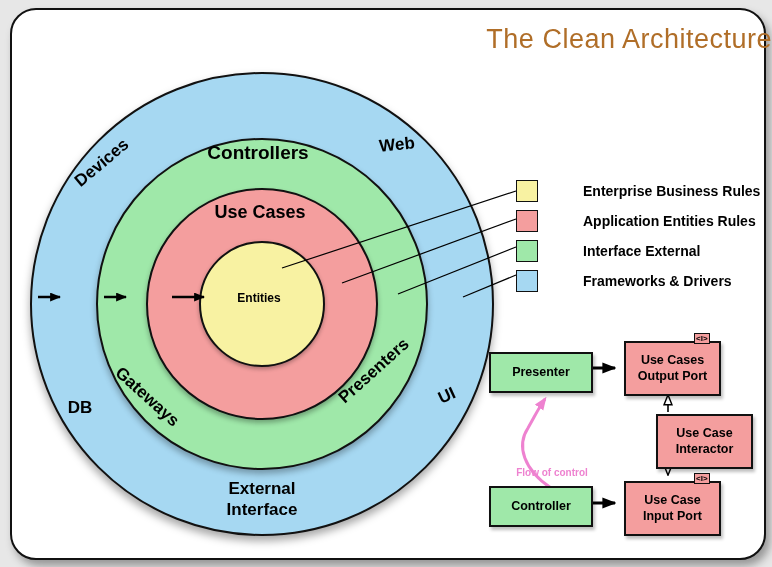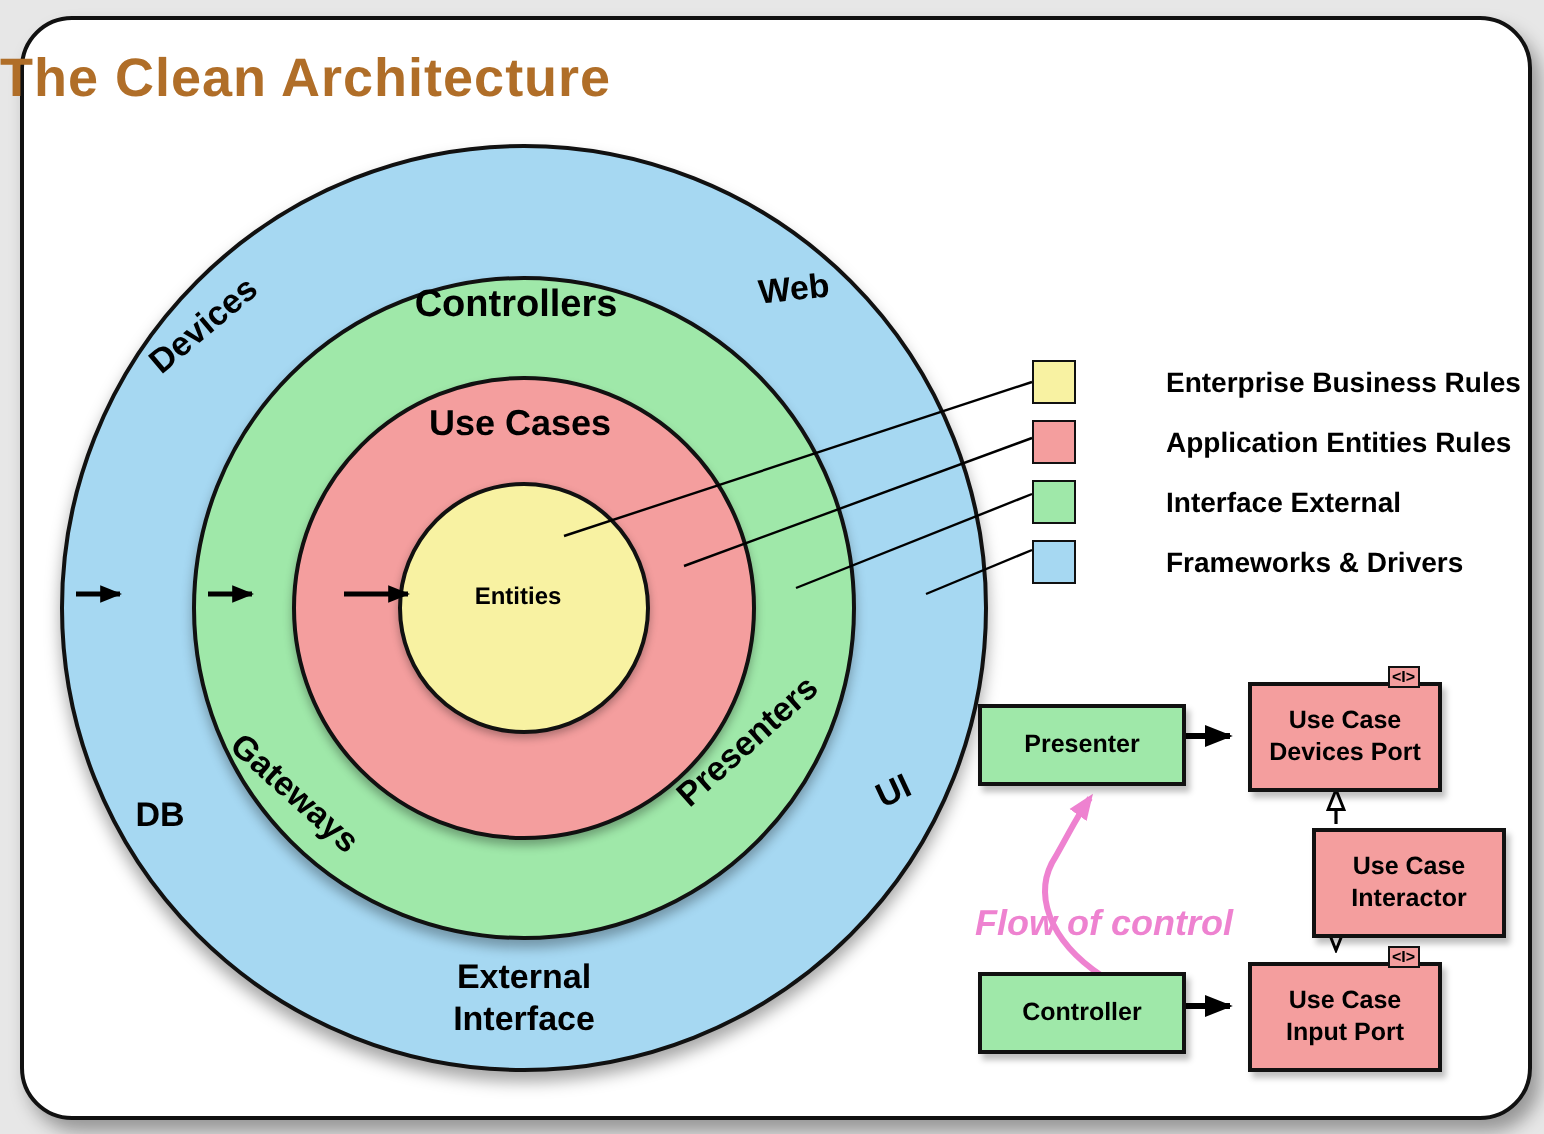--- a/index.html
+++ b/index.html
@@ -10,22 +10,22 @@
     background:#ffffff; border:2px solid #111; border-radius:26px;
     box-shadow: 4px 6px 9px rgba(0,0,0,0.35);
   }
   .circle { position:absolute; border-radius:50%; border:2px solid #111; }
   .c-blue   { left:30px;  top:72px;  width:460px; height:460px; background:var(--blue);   box-shadow:0 5px 8px rgba(0,0,0,0.35); }
   .c-green  { left:96px;  top:138px; width:328px; height:328px; background:var(--green);  box-shadow:0 4px 6px rgba(0,0,0,0.3); }
   .c-red    { left:146px; top:188px; width:228px; height:228px; background:var(--red);    box-shadow:0 3px 5px rgba(0,0,0,0.3); }
   .c-yellow { left:199px; top:241px; width:122px; height:122px; background:var(--yellow); box-shadow:0 2px 4px rgba(0,0,0,0.3); }
 
   .title {
-    position:absolute; left:0; right:0; top:24px; text-align:left;
-    font-size:27px; font-weight:bold; color:var(--title_color); letter-spacing:0.5px;
+    position:absolute; left:0; right:0; top:24px; text-align:right;
+    font-size:27px; font-weight:normal; color:var(--title_color); letter-spacing:0.5px;
   }
 
   .lbl {
     position:absolute; font-weight:bold; color:#000; white-space:nowrap;
     transform:translate(-50%,-50%);
   }
   .lbl-devices    { left:102px; top:163px; font-size:17px; transform:translate(-50%,-50%) rotate(-40deg); }
   .lbl-web        { left:397px; top:145px; font-size:17px; transform:translate(-50%,-50%) rotate(-6deg); }
   .lbl-controllers{ left:258px; top:153px; font-size:19px; }
   .lbl-usecases   { left:260px; top:212px; font-size:18px; }
@@ -58,22 +58,22 @@
   .fb-controller { left:489px; top:486px; width:96px; height:33px; background:var(--green); }
 
   .imark {
     position:absolute; font-size:8px; font-weight:bold; color:#000;
     background:var(--red); border:1px solid #111; line-height:9px; padding:0 1px;
   }
   .imark-output { left:694px; top:333px; }
   .imark-input  { left:694px; top:473px; }
 
   .flow-label {
-    position:absolute; left:552px; top:462px; transform:translate(-50%,-50%);
-    color:var(--flow_pink); font-size:18px; font-weight:bold; white-space:nowrap;font-style:italic;
+    position:absolute; left:552px; top:472px; transform:translate(-50%,-50%);
+    color:var(--flow_pink); font-size:10px; font-weight:bold; white-space:nowrap;
   }
 
   .overlay { position:absolute; left:0; top:0; pointer-events:none; }
 </style>
 </head>
 <body>
 
 <div class="stage">
   <div class="card"></div>
 
@@ -150,21 +150,21 @@
       <span class="swatch sw-green"></span>
       <span class="legend-label">Interface External</span>
     </div>
     <div class="legend-row">
       <span class="swatch sw-blue"></span>
       <span class="legend-label">Frameworks &amp; Drivers</span>
     </div>
   </div>
 
   <div class="fbox fb-presenter">Presenter</div>
-  <div class="fbox fb-output">Use Case Devices Port</div>
+  <div class="fbox fb-output">Use Cases Output Port</div>
   <div class="fbox fb-interactor">Use Case Interactor</div>
   <div class="fbox fb-input">Use Case Input Port</div>
   <div class="fbox fb-controller">Controller</div>
 
   <div class="imark imark-output">&lt;I&gt;</div>
   <div class="imark imark-input">&lt;I&gt;</div>
 
   <div class="flow-label">Flow of control</div>
 </div>
 

